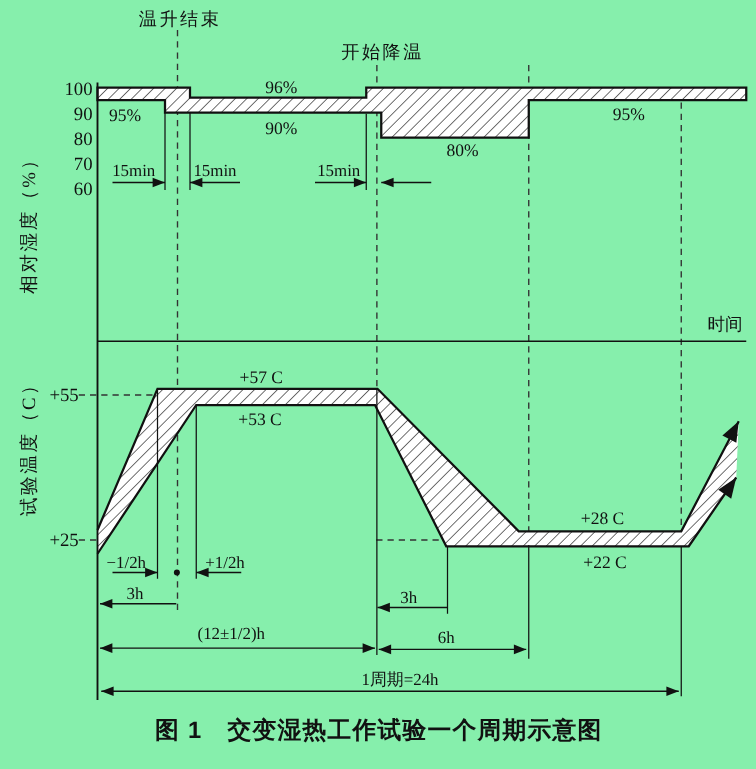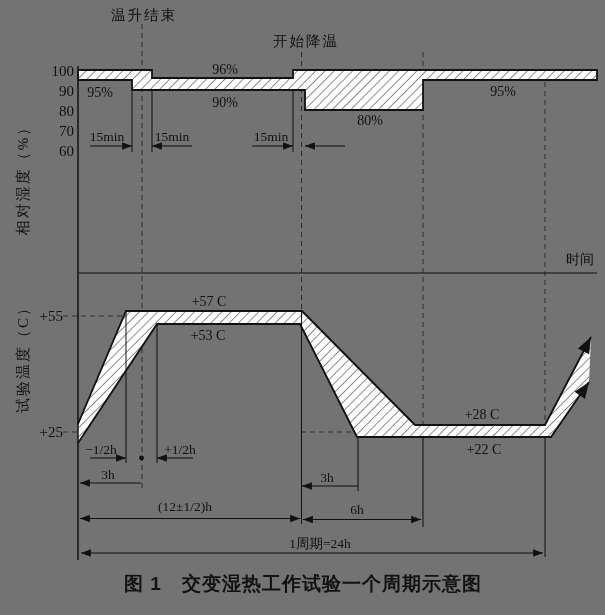--- a/index.html
+++ b/index.html
@@ -1,16 +1,16 @@
 <!DOCTYPE html>
 <html><head>
 <meta charset="utf-8">
 <style>
   html,body{margin:0;padding:0;background:#ffffff;}
-  .stage{position:relative;width:605px;height:615px;background:#737373;overflow:hidden;
+  .stage{position:relative;width:605px;height:615px;background:#86efac;overflow:hidden;
          font-family:"Liberation Serif", serif;}
   svg{position:absolute;left:0;top:0;}
   text{fill:#111;}
   .tick{font-size:15px;}
   .lbl{font-size:14px;}
   .dim{font-size:13.5px;}
   .cjk{font-size:14.5px;letter-spacing:2px;}
   .axis-title{font-size:15px;letter-spacing:2px;}
   .caption{font-size:19px;font-weight:bold;font-family:"Liberation Sans", sans-serif;letter-spacing:1px;}
 </style>

